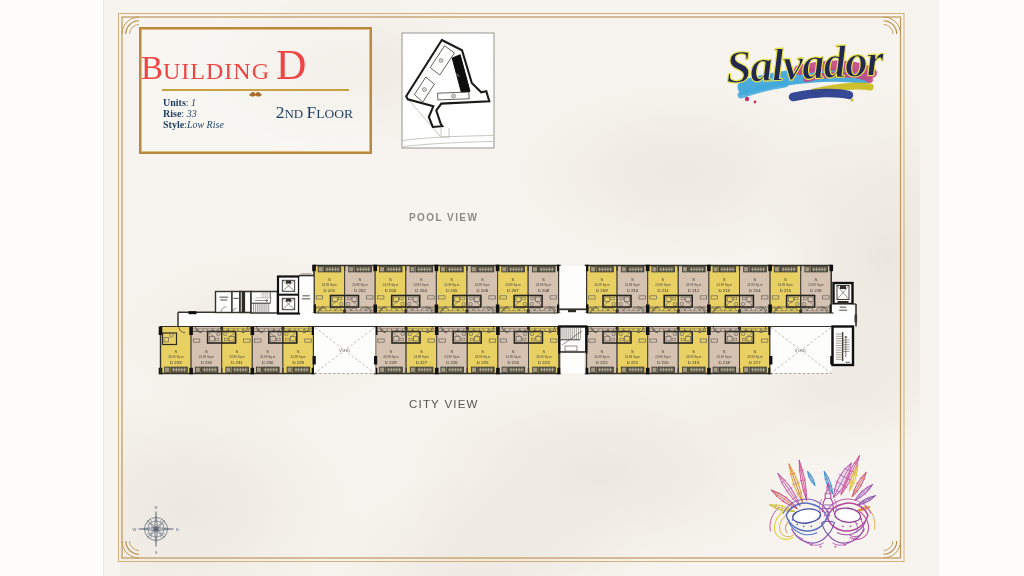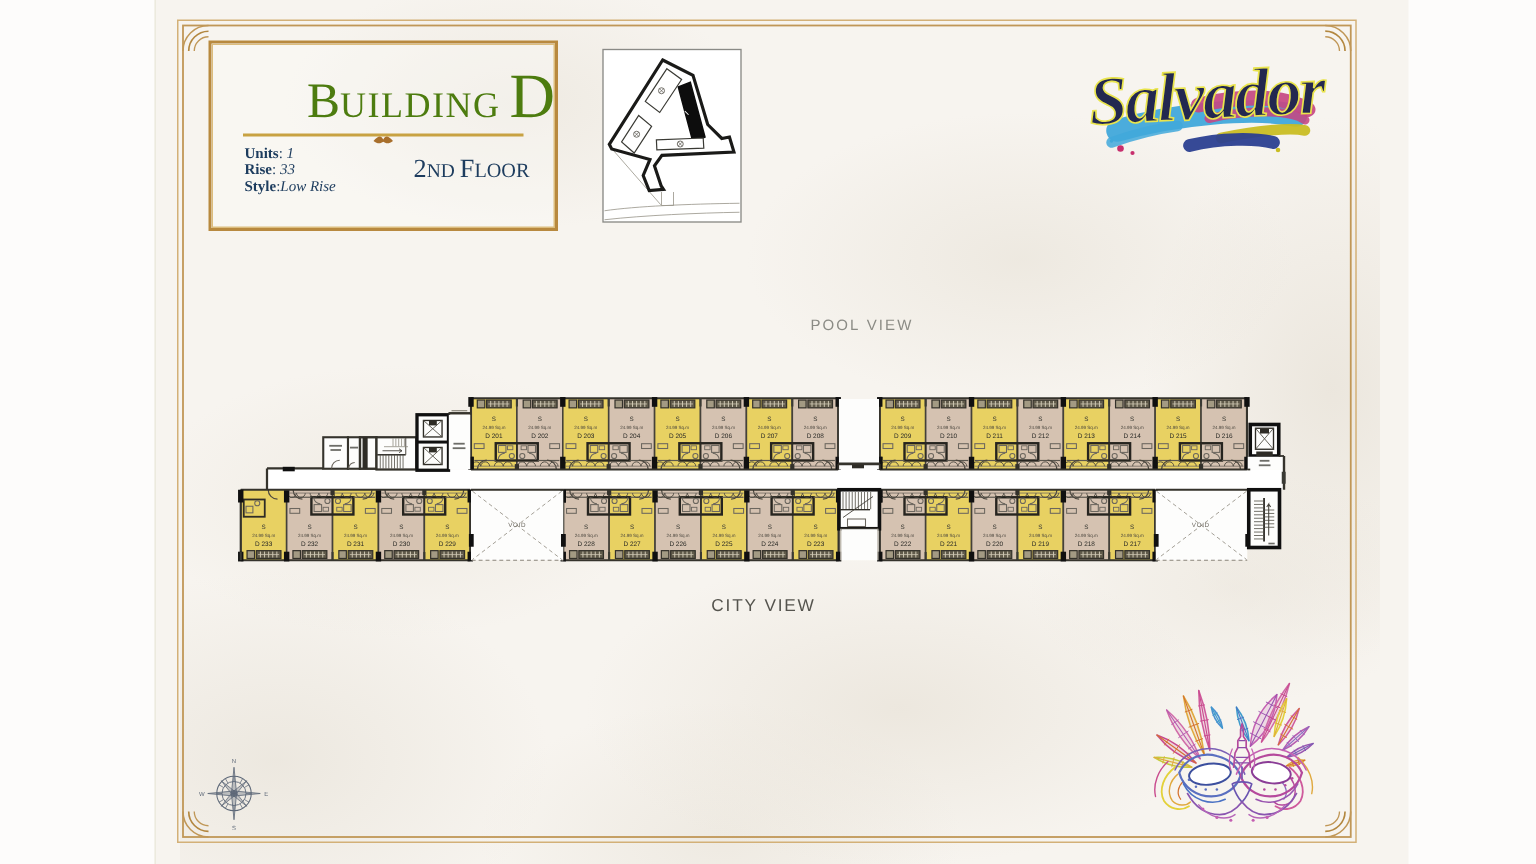--- a/index.html
+++ b/index.html
@@ -1475,21 +1475,21 @@
         <circle cx="864" cy="520" r="0.9"></circle>
         <circle cx="859" cy="525" r="0.9"></circle>
         <circle cx="852" cy="528" r="0.9"></circle>
         <circle cx="844" cy="528" r="0.9"></circle>
       </g>
 </g>
 </svg>
 
 <div class="abs" style="left:139px;top:27px;width:229px;height:123px;border:2.5px solid #b8893f;box-shadow:inset 0 0 0 1px #dcbd7e;background:rgba(253,252,250,0.35);">
 
-  <div class="abs" style="left:0;top:12px;width:100%;text-align:right;font-family:'Liberation Serif',serif;color:#4d7c0f;white-space:nowrap;">
+  <div class="abs" style="left:0;top:12px;width:100%;text-align:left;font-family:'Liberation Serif',serif;color:#ef4444;white-space:nowrap;">
     <span style="font-size:33px;">B</span><span style="font-size:24px;letter-spacing:1px;">UILDING</span><span style="font-size:24px;">&nbsp;</span><span style="font-size:42px;">D</span>
   </div>
 
   <div class="abs" style="left:21px;top:60px;width:187px;height:1.5px;background:#c8a242;"></div>
 
   <div class="abs" style="left:106px;top:56px;width:17px;height:9px;">
     <svg width="17" height="9">
         <path d="M2,5 C5,1.5 7,1 8.5,4 C10,1 12,1.5 15,5 C12,7.5 10,6.5 8.5,5.5 C7,6.5 5,7.5 2,5 Z" fill="#a86f2c"></path>
       </svg>
   </div>
@@ -1498,15 +1498,15 @@
     <div><b>Units</b>: <i>1</i></div>
     <div><b>Rise</b>: <i>33</i></div>
     <div><b>Style</b>:<i>Low Rise</i></div>
   </div>
 
   <div class="abs" style="left:72px;top:73px;width:140px;text-align:right;font-family:'Liberation Serif',serif;color:#1d3c5e;white-space:nowrap;">
     <span style="font-size:17.5px;">2</span><span style="font-size:13px;">ND</span><span style="font-size:13px;">&nbsp;</span><span style="font-size:17.5px;">F</span><span style="font-size:13.5px;">LOOR</span>
   </div>
 </div>
 
-<div class="abs" style="left:409px;top:212px;width:200px;text-align:right;font-size:10px;letter-spacing:1.4px;color:#8b8b85;">POOL&nbsp;VIEW</div>
-
-<div class="abs" style="left:409px;top:398px;width:200px;text-align:center;font-size:11.5px;letter-spacing:1.2px;color:#55544e;">CITY&nbsp;VIEW</div>
+<div class="abs" style="left:409px;top:212px;width:200px;text-align:left;font-size:10px;letter-spacing:1.4px;color:#8b8b85;font-weight:bold;">POOL&nbsp;VIEW</div>
+
+<div class="abs" style="left:409px;top:398px;width:200px;text-align:left;font-size:11.5px;letter-spacing:1.2px;color:#55544e;">CITY&nbsp;VIEW</div>
 
 </body></html>

